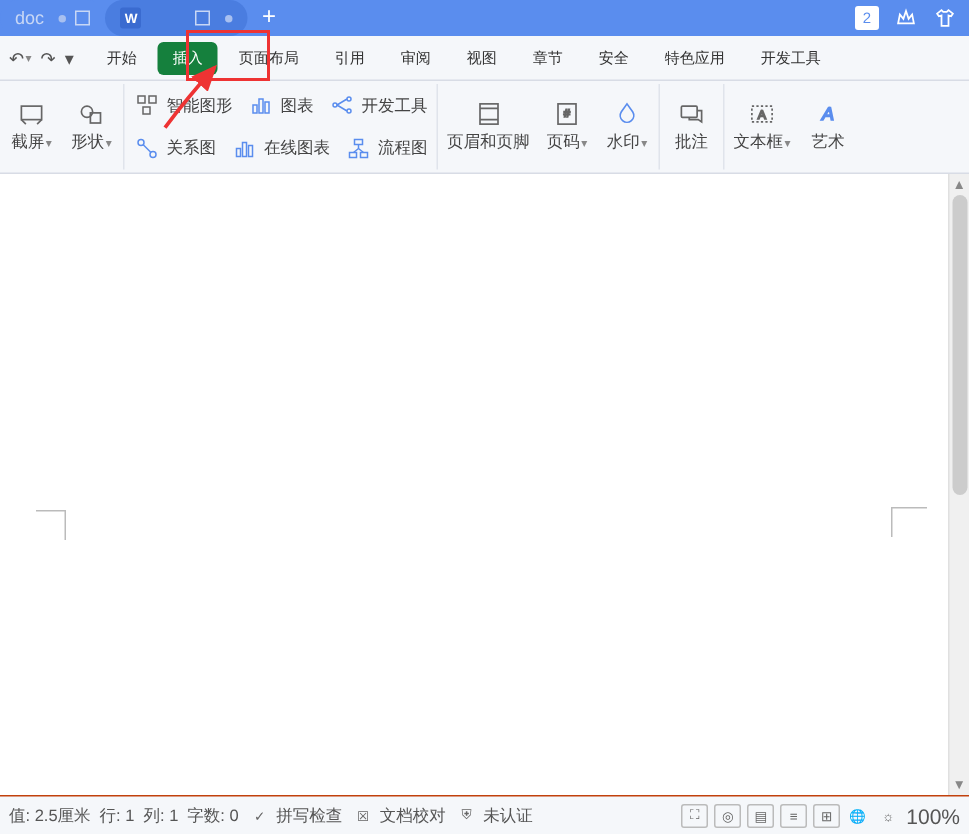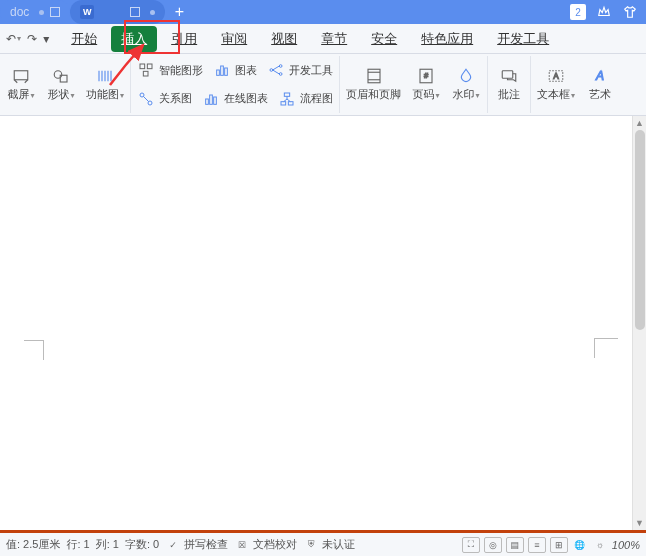--- a/index.html
+++ b/index.html
@@ -15,21 +15,21 @@
     .tab-sq { width: 10px; height: 10px; border: 1px solid #c8d7f5; }
     .add-tab { width: 28px; text-align: center; color: #fff; font-size: 16px; }
     .title-right { margin-left: auto; display: flex; align-items: center; gap: 10px; padding-right: 8px; }
     .badge { width: 16px; height: 16px; background: #fff; color: #5a8dee; font-size: 10px; display: flex; align-items: center; justify-content: center; border-radius: 2px; }
     .title-icon { width: 16px; height: 16px; display: flex; align-items: center; justify-content: center; color: #fff; }
 
     
     .menu-bar { height: 30px; background: #f5f7fa; border-bottom: 1px solid #d8dce5; display: flex; align-items: center; gap: 4px; padding: 0 6px; position: relative; }
     .qa { display: flex; gap: 6px; margin-right: 8px; color: #555; }
     .qa-item { display: flex; align-items: center; cursor: pointer; font-size: 12px; }
-    .menu-item { padding: 4px 10px; font-size: 13px; color: #333; cursor: pointer; border-radius: 4px; text-decoration: underline; }
+    .menu-item { padding: 4px 10px; font-size: 10px; color: #333; cursor: pointer; border-radius: 4px; }
     .menu-item.active { background: #15803d; color: #fff; }
     .highlight-box { position: absolute; left: 124px; top: -4px; width: 56px; height: 34px; border: 2px solid #e33; pointer-events: none; }
     .arrow-svg { position: absolute; left: 105px; top: 40px; pointer-events: none; }
 
     
     .ribbon { height: 62px; background: #f5f7fa; border-bottom: 1px solid #d8dce5; display: flex; padding: 2px 0; overflow: hidden; }
     .rgroup { display: flex; flex-direction: column; border-right: 1px solid #e0e4eb; padding: 0 4px; }
     .rgroup.norule { border-right: none; }
     .rrow { display: flex; gap: 6px; align-items: center; flex: 1; }
     .rbtn { display: flex; flex-direction: column; align-items: center; gap: 2px; color: #444; font-size: 11px; cursor: pointer; padding: 1px 2px; min-width: 34px; }
@@ -42,26 +42,26 @@
     .doc-area { height: 414px; background: #fff; overflow: auto; position: relative; }
     .page-corners { position: relative; width: 100%; height: 100%; }
     .corner-l { position: absolute; left: 24px; top: 224px; width: 20px; height: 20px; border-right: 1px solid #bbb; border-top: 1px solid #bbb; }
     .corner-r { position: absolute; right: 28px; top: 222px; width: 24px; height: 20px; border-left: 1px solid #bbb; border-top: 1px solid #bbb; }
     .scrollbar { position: absolute; right: 0; top: 0; width: 14px; height: 100%; background: #f0f0f0; border-left: 1px solid #e0e0e0; }
     .scroll-up, .scroll-dn { height: 14px; display: flex; align-items: center; justify-content: center; color: #888; font-size: 9px; cursor: pointer; }
     .scroll-dn { position: absolute; bottom: 0; width: 100%; }
     .scroll-thumb { position: absolute; top: 14px; left: 2px; width: 10px; height: 200px; background: #ccc; border-radius: 5px; }
 
     
-    .status-bar { height: 26px; background: #f5f7fa; border-top: 3px solid #c2410c; display: flex; align-items: center; font-size: 11px; color: #555; padding: 0 6px; gap: 6px; }
+    .status-bar { height: 26px; background: #f5f7fa; border-top: 1px solid #c2410c; display: flex; align-items: center; font-size: 11px; color: #555; padding: 0 6px; gap: 6px; }
     .st-item { display: flex; align-items: center; gap: 3px; white-space: nowrap; }
     .st-right { margin-left: auto; display: flex; gap: 4px; align-items: center; }
     .st-ico { width: 18px; height: 16px; border: 1px solid #bbb; display: flex; align-items: center; justify-content: center; border-radius: 2px; color: #666; font-size: 9px; cursor: pointer; }
     .st-ico.plain { border: none; width: 16px; }
-    .zoom { font-size: 11px; font-style: italic; }
+    .zoom { font-size: 14px; }
   </style>
 </head>
 <body>
 
 <div class="title-bar">
   <div class="tab inactive">
     <span>doc</span>
     <span class="tab-dot"></span>
     <span class="tab-sq"></span>
   </div>
@@ -87,20 +87,21 @@
 </div>
 
 <div class="menu-bar">
   <div class="qa">
     <div class="qa-item">↶<span class="drop">▾</span></div>
     <div class="qa-item">↷</div>
     <div class="qa-item">▾</div>
   </div>
   <div class="menu-item">开始</div>
   <div class="menu-item active">插入</div>
+  <div class="menu-item">页面布局</div>
   <div class="menu-item">引用</div>
   <div class="menu-item">审阅</div>
   <div class="menu-item">视图</div>
   <div class="menu-item">章节</div>
   <div class="menu-item">安全</div>
   <div class="menu-item">特色应用</div>
   <div class="menu-item">开发工具</div>
   <div class="highlight-box"></div>
 </div>
 
@@ -126,28 +127,20 @@
         <span><span>截屏</span><span class="drop">▾</span></span>
       </div>
       <div class="rbtn">
         <div class="rico gray">
             <svg width="18" height="18" viewBox="0 0 24 24" fill="none" stroke="currentColor" stroke-width="1.5">
               <circle cx="8" cy="10" r="5"></circle>
               <rect x="11" y="11" width="9" height="9"></rect>
             </svg>
           </div>
         <span><span>形状</span><span class="drop">▾</span></span>
-      </div>
-      <div class="rbtn">
-        <div class="rico">
-            <svg width="18" height="18" viewBox="0 0 24 24" fill="none" stroke="currentColor" stroke-width="1.5">
-              <path d="M4 5v14M8 5v14M12 5v14M16 5v14M20 5v14"></path>
-            </svg>
-          </div>
-        <span><span>功能图</span><span class="drop">▾</span></span>
       </div>
     </div>
   </div>
 
   <div class="rgroup">
     <div class="rrow">
       <div class="rbtn small">
         <div class="rico gray">
             <svg width="16" height="16" viewBox="0 0 24 24" fill="none" stroke="currentColor" stroke-width="1.5">
               <rect x="3" y="3" width="7" height="7"></rect>

